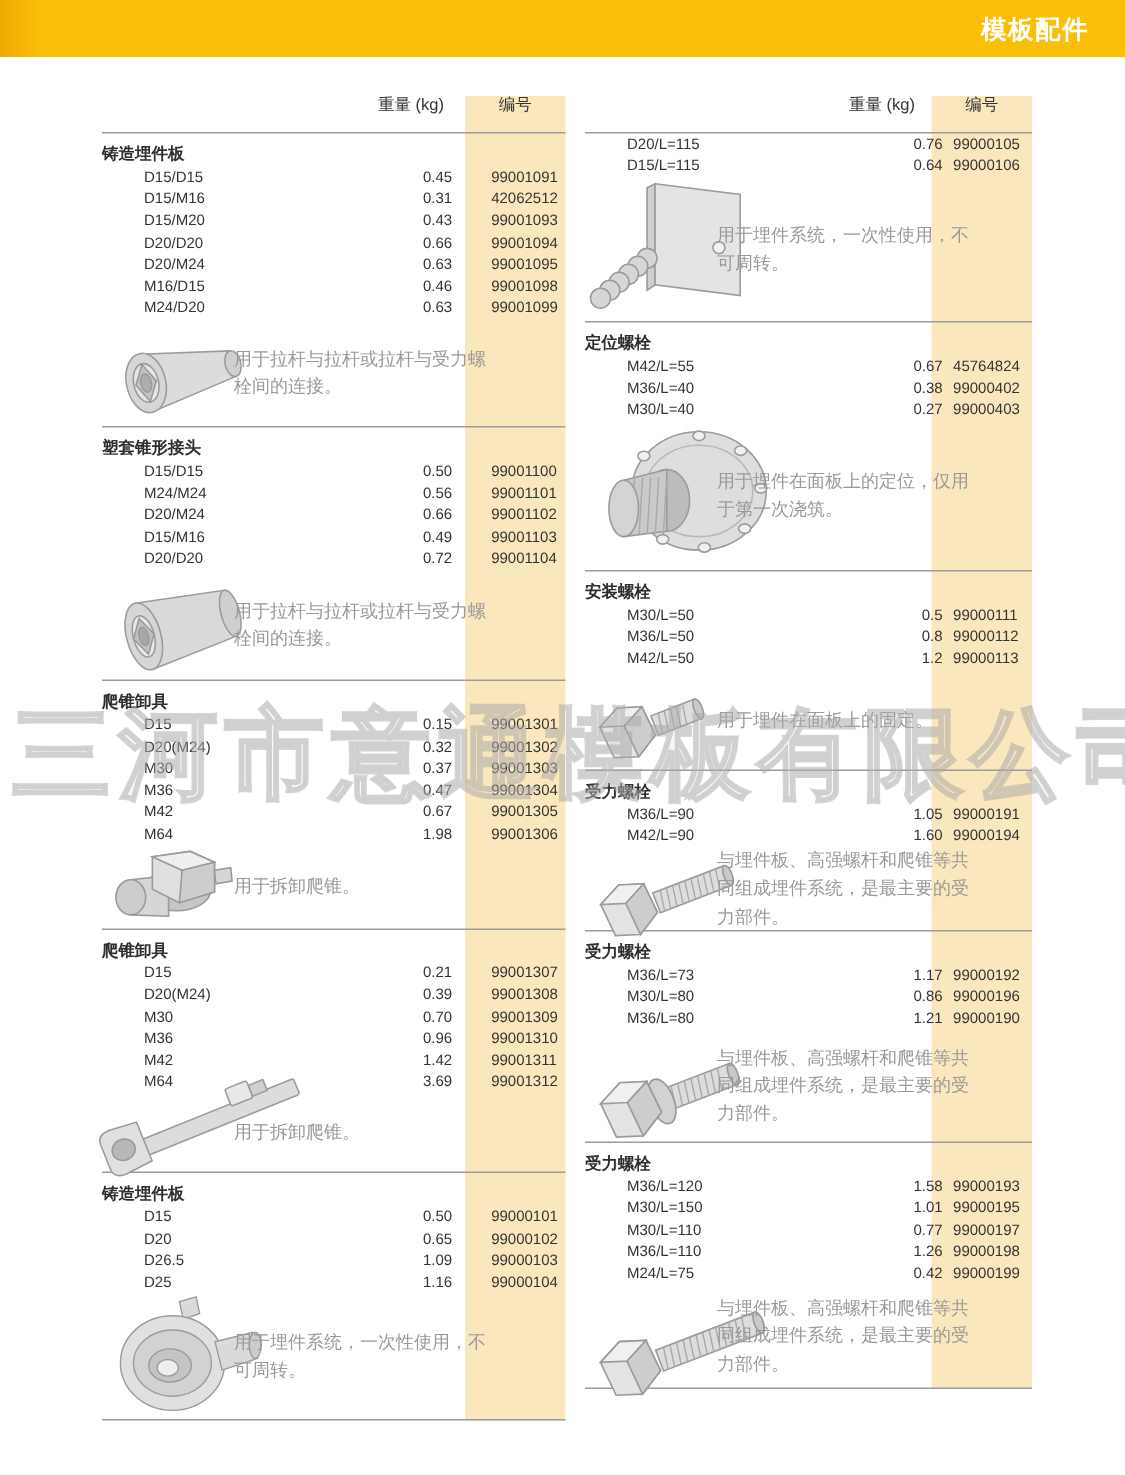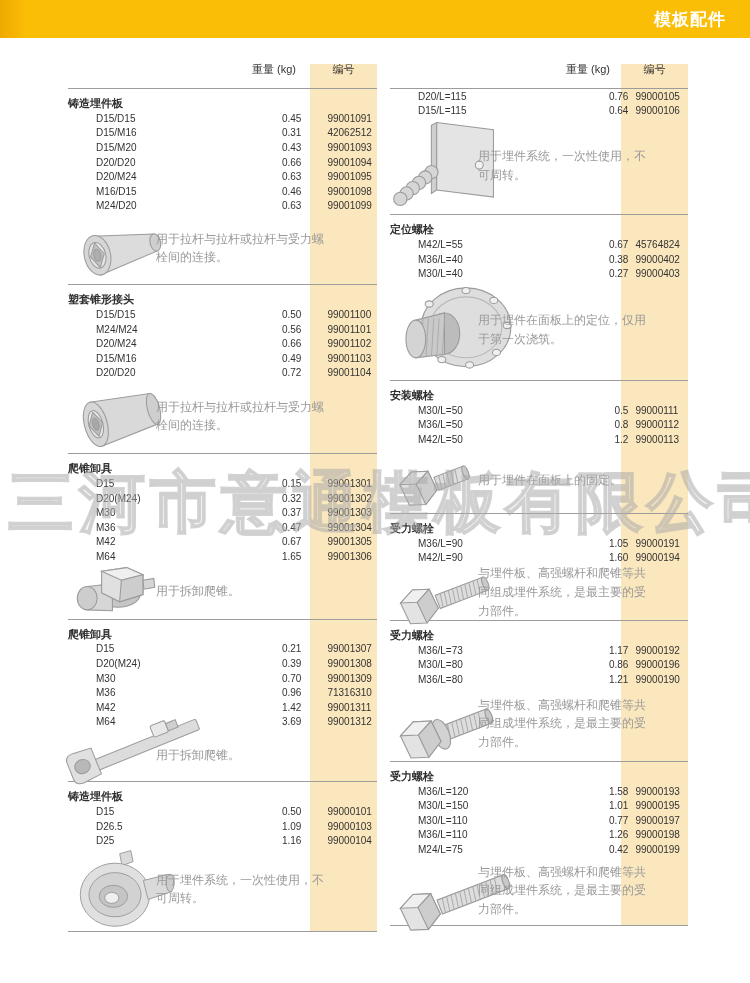--- a/index.html
+++ b/index.html
@@ -191,21 +191,21 @@
           <span class="cell-wt">0.47</span>
           <span class="cell-code">99001304</span>
         </div>
         <div class="row">
           <span class="cell-spec">M42</span>
           <span class="cell-wt">0.67</span>
           <span class="cell-code">99001305</span>
         </div>
         <div class="row">
           <span class="cell-spec">M64</span>
-          <span class="cell-wt">1.65</span>
+          <span class="cell-wt">1.98</span>
           <span class="cell-code">99001306</span>
         </div>
         <div class="fig fig-cone-remover-nut-icon">
           <span class="icon"><svg width="92" height="54" viewBox="0 0 100 60">
    <g stroke="#9b9b9b" stroke-width="1.2">
      <ellipse cx="52" cy="33" rx="25" ry="15" fill="#c6c6c6"></ellipse>
      <path d="M18 25 L46 22 L46 52 L18 51 Z" fill="#d6d6d6"></path>
      <ellipse cx="18" cy="38" rx="11" ry="13" fill="#cdcdcd"></ellipse>
      <path d="M34 8 L62 4 L80 12 L80 34 L54 42 L34 32 Z" fill="#e0e0e0"></path>
      <path d="M34 8 L62 4 L80 12 L56 18 Z" fill="#efefef"></path>
@@ -228,21 +228,21 @@
           <span class="cell-code">99001308</span>
         </div>
         <div class="row">
           <span class="cell-spec">M30</span>
           <span class="cell-wt">0.70</span>
           <span class="cell-code">99001309</span>
         </div>
         <div class="row">
           <span class="cell-spec">M36</span>
           <span class="cell-wt">0.96</span>
-          <span class="cell-code">71316310</span>
+          <span class="cell-code">99001310</span>
         </div>
         <div class="row">
           <span class="cell-spec">M42</span>
           <span class="cell-wt">1.42</span>
           <span class="cell-code">99001311</span>
         </div>
         <div class="row">
           <span class="cell-spec">M64</span>
           <span class="cell-wt">3.69</span>
           <span class="cell-code">99001312</span>
@@ -258,20 +258,25 @@
    </g>
             </svg></span>
           <span class="note">用于拆卸爬锥。</span>
         </div>
         <div class="rule"></div>
         <div class="sec-title">铸造埋件板</div>
         <div class="row">
           <span class="cell-spec">D15</span>
           <span class="cell-wt">0.50</span>
           <span class="cell-code">99000101</span>
+        </div>
+        <div class="row">
+          <span class="cell-spec">D20</span>
+          <span class="cell-wt">0.65</span>
+          <span class="cell-code">99000102</span>
         </div>
         <div class="row">
           <span class="cell-spec">D26.5</span>
           <span class="cell-wt">1.09</span>
           <span class="cell-code">99000103</span>
         </div>
         <div class="row">
           <span class="cell-spec">D25</span>
           <span class="cell-wt">1.16</span>
           <span class="cell-code">99000104</span>

